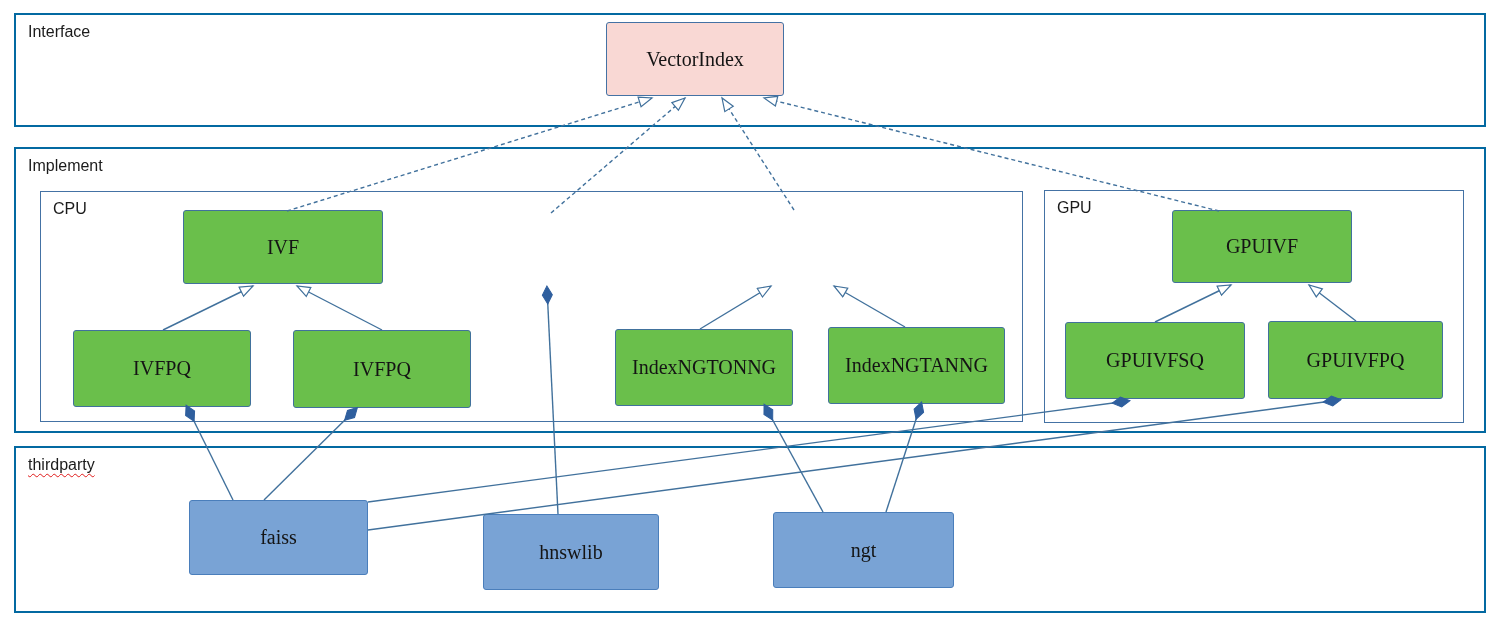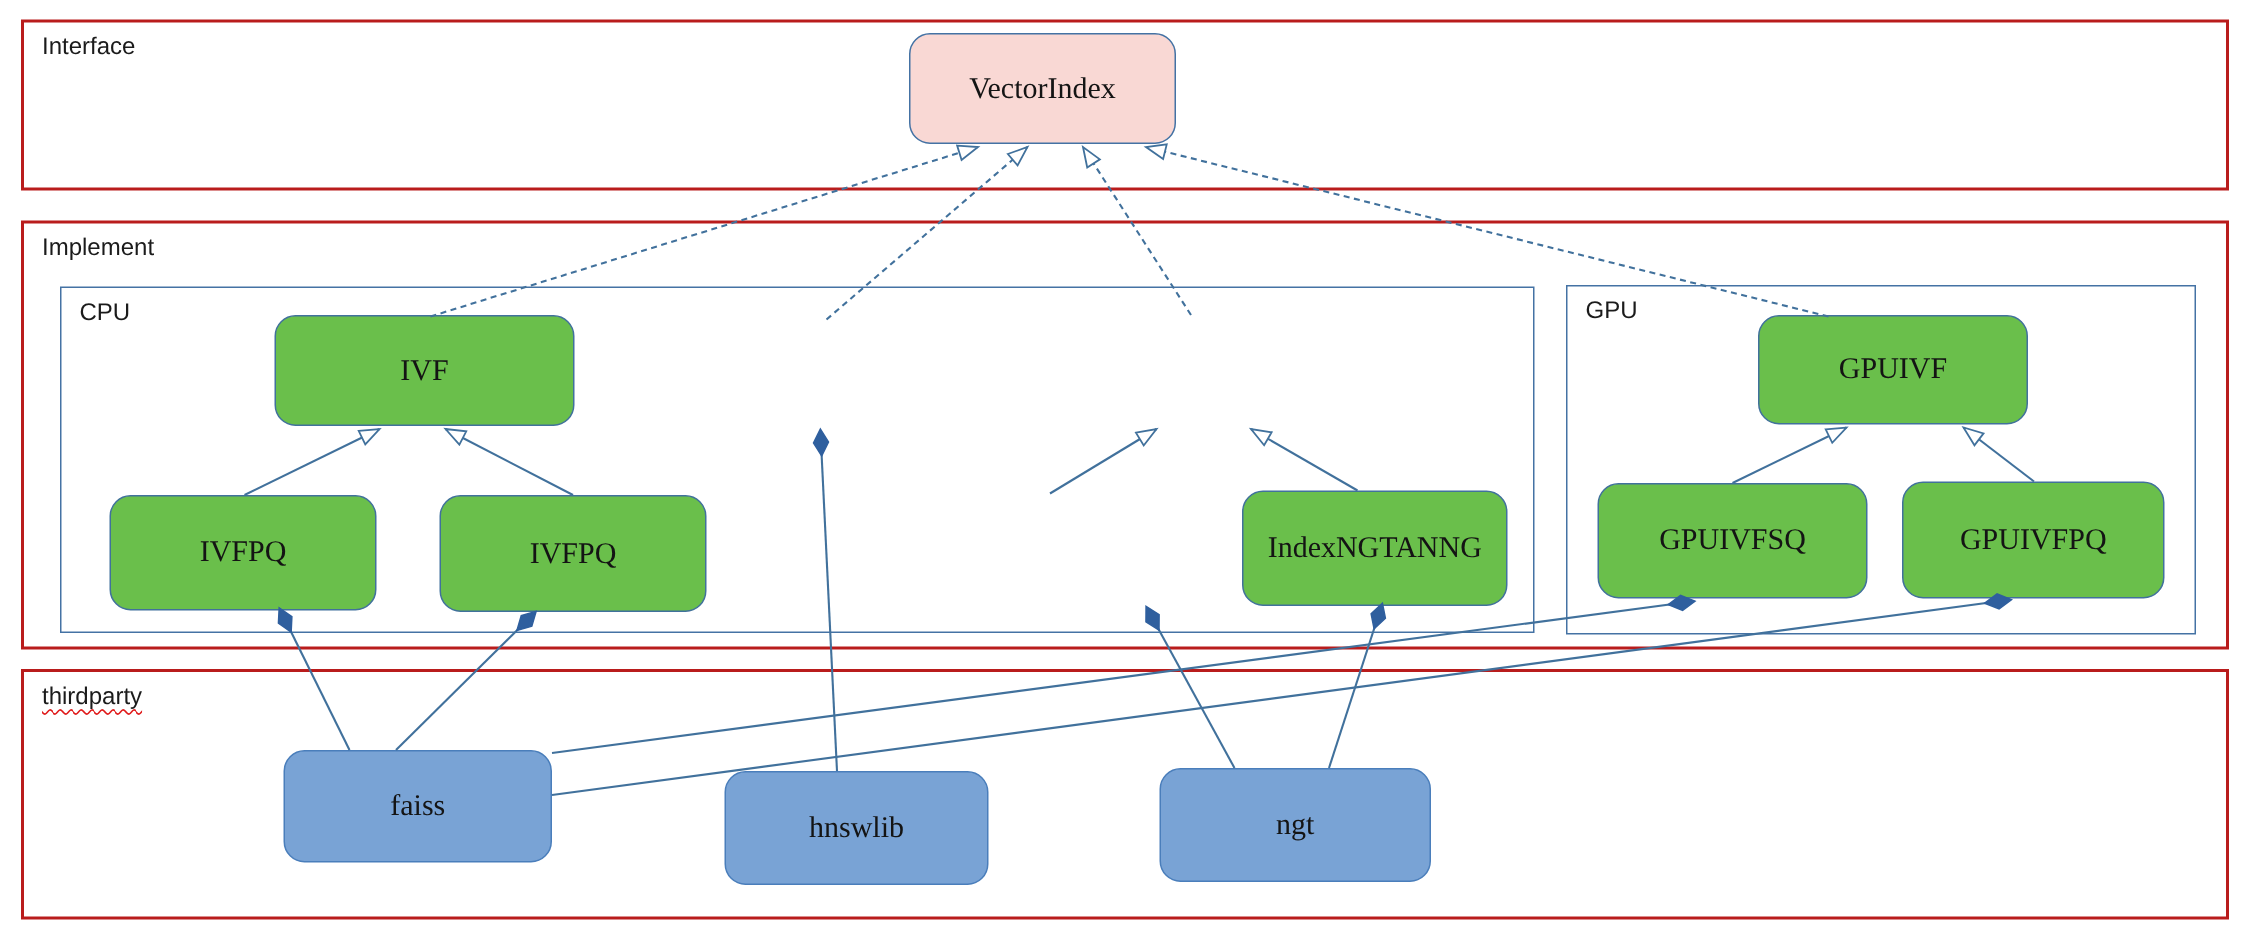--- a/index.html
+++ b/index.html
@@ -8,21 +8,21 @@
     width:1503px;height:628px;
     background:#ffffff;
     font-family:"Liberation Sans", sans-serif;
     overflow:hidden;
   }
   .section{
     position:absolute;
     box-sizing:border-box;
     background:transparent;
   }
-  .section.outer{border:2px solid #b91c1c;}
+  .section.outer{border:2px solid #0369a1;}
   .section.inner{border:1.5px solid #4472a4;}
   .slabel{
     display:inline-block;
     margin:7px 0 0 12px;
     font-size:16px;
     color:#1b1b1b;
     line-height:1.2;
   }
   .slabel.misspelled{
     text-decoration-line:underline;
@@ -30,21 +30,21 @@
     text-decoration-color:#e01b1b;
     text-decoration-thickness:1px;
     text-underline-offset:3px;
   }
   .node{
     position:absolute;
     box-sizing:border-box;
     display:flex;
     align-items:center;
     justify-content:center;
-    border-radius:14px;
+    border-radius:3px;
     font-family:"Liberation Serif", serif;
     font-size:20px;
     color:#141414;
     z-index:2;
   }
   .node.iface{background:#f9d8d4;border:1.5px solid #4472a4;}
   .node.cls{background:#6abf4b;border:1.5px solid #41719c;}
   .node.third{background:#79a3d5;border:1.5px solid #4a7ebb;}
   #edges-svg{
     position:absolute;left:0;top:0;
@@ -90,20 +90,23 @@
 
 
   <div class="node cls" style="left:73px;top:330px;width:178px;height:77px">
     <span>IVFPQ</span>
   </div>
 
   <div class="node cls" style="left:293px;top:330px;width:178px;height:78px">
     <span>IVFPQ</span>
   </div>
 
+  <div class="node cls" style="left:615px;top:329px;width:178px;height:77px">
+    <span>IndexNGTONNG</span>
+  </div>
 
   <div class="node cls" style="left:828px;top:327px;width:177px;height:77px">
     <span>IndexNGTANNG</span>
   </div>
 
   <div class="node cls" style="left:1172px;top:210px;width:180px;height:73px">
     <span>GPUIVF</span>
   </div>
 
   <div class="node cls" style="left:1065px;top:322px;width:180px;height:77px">

